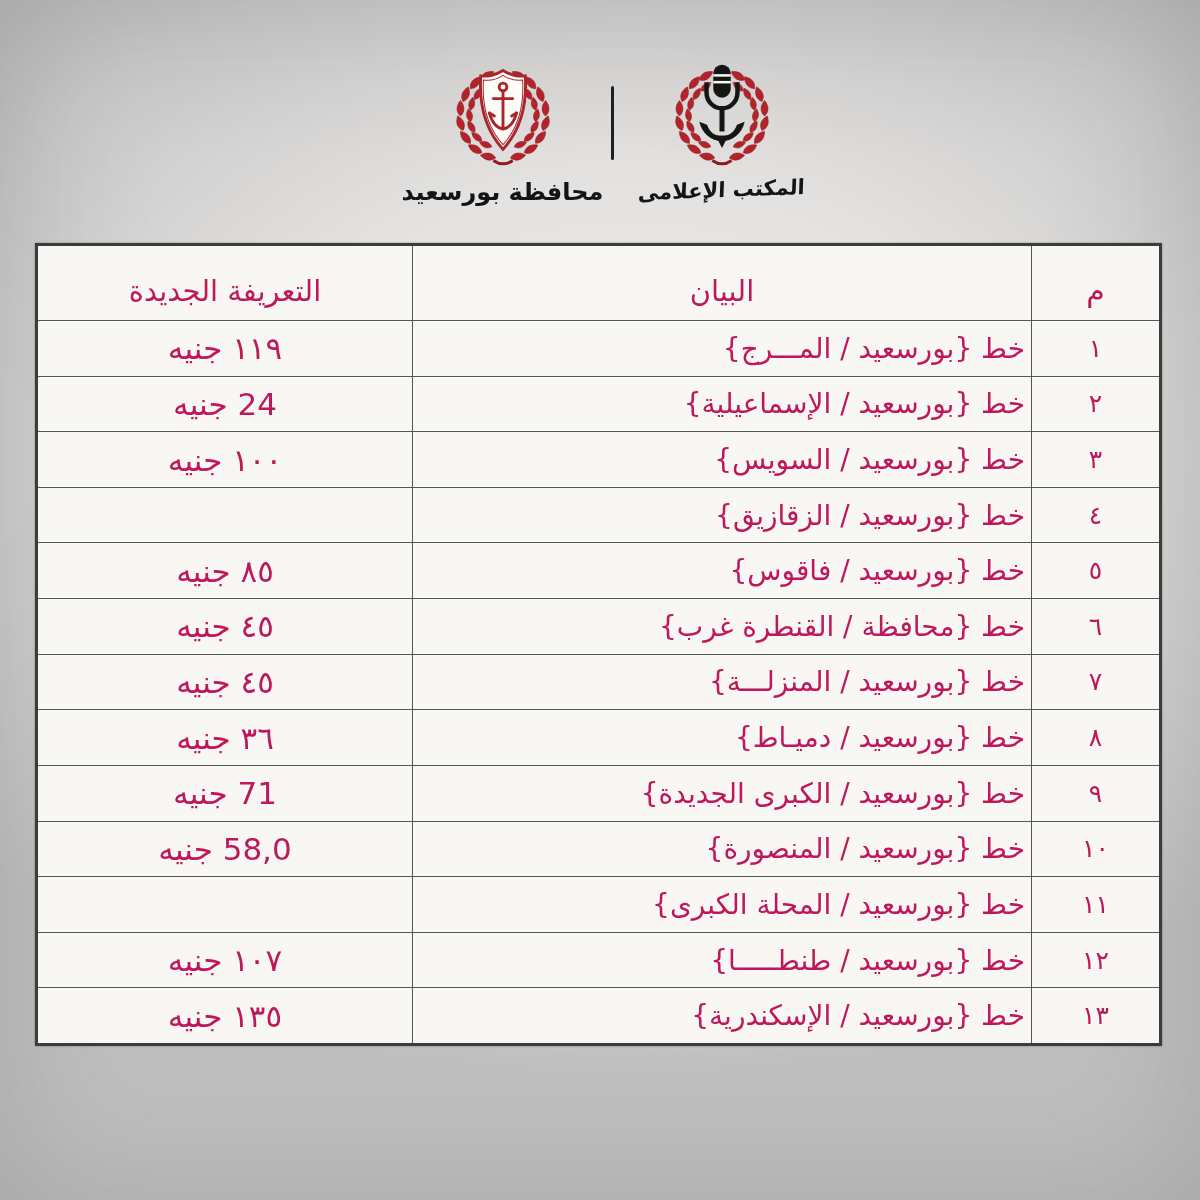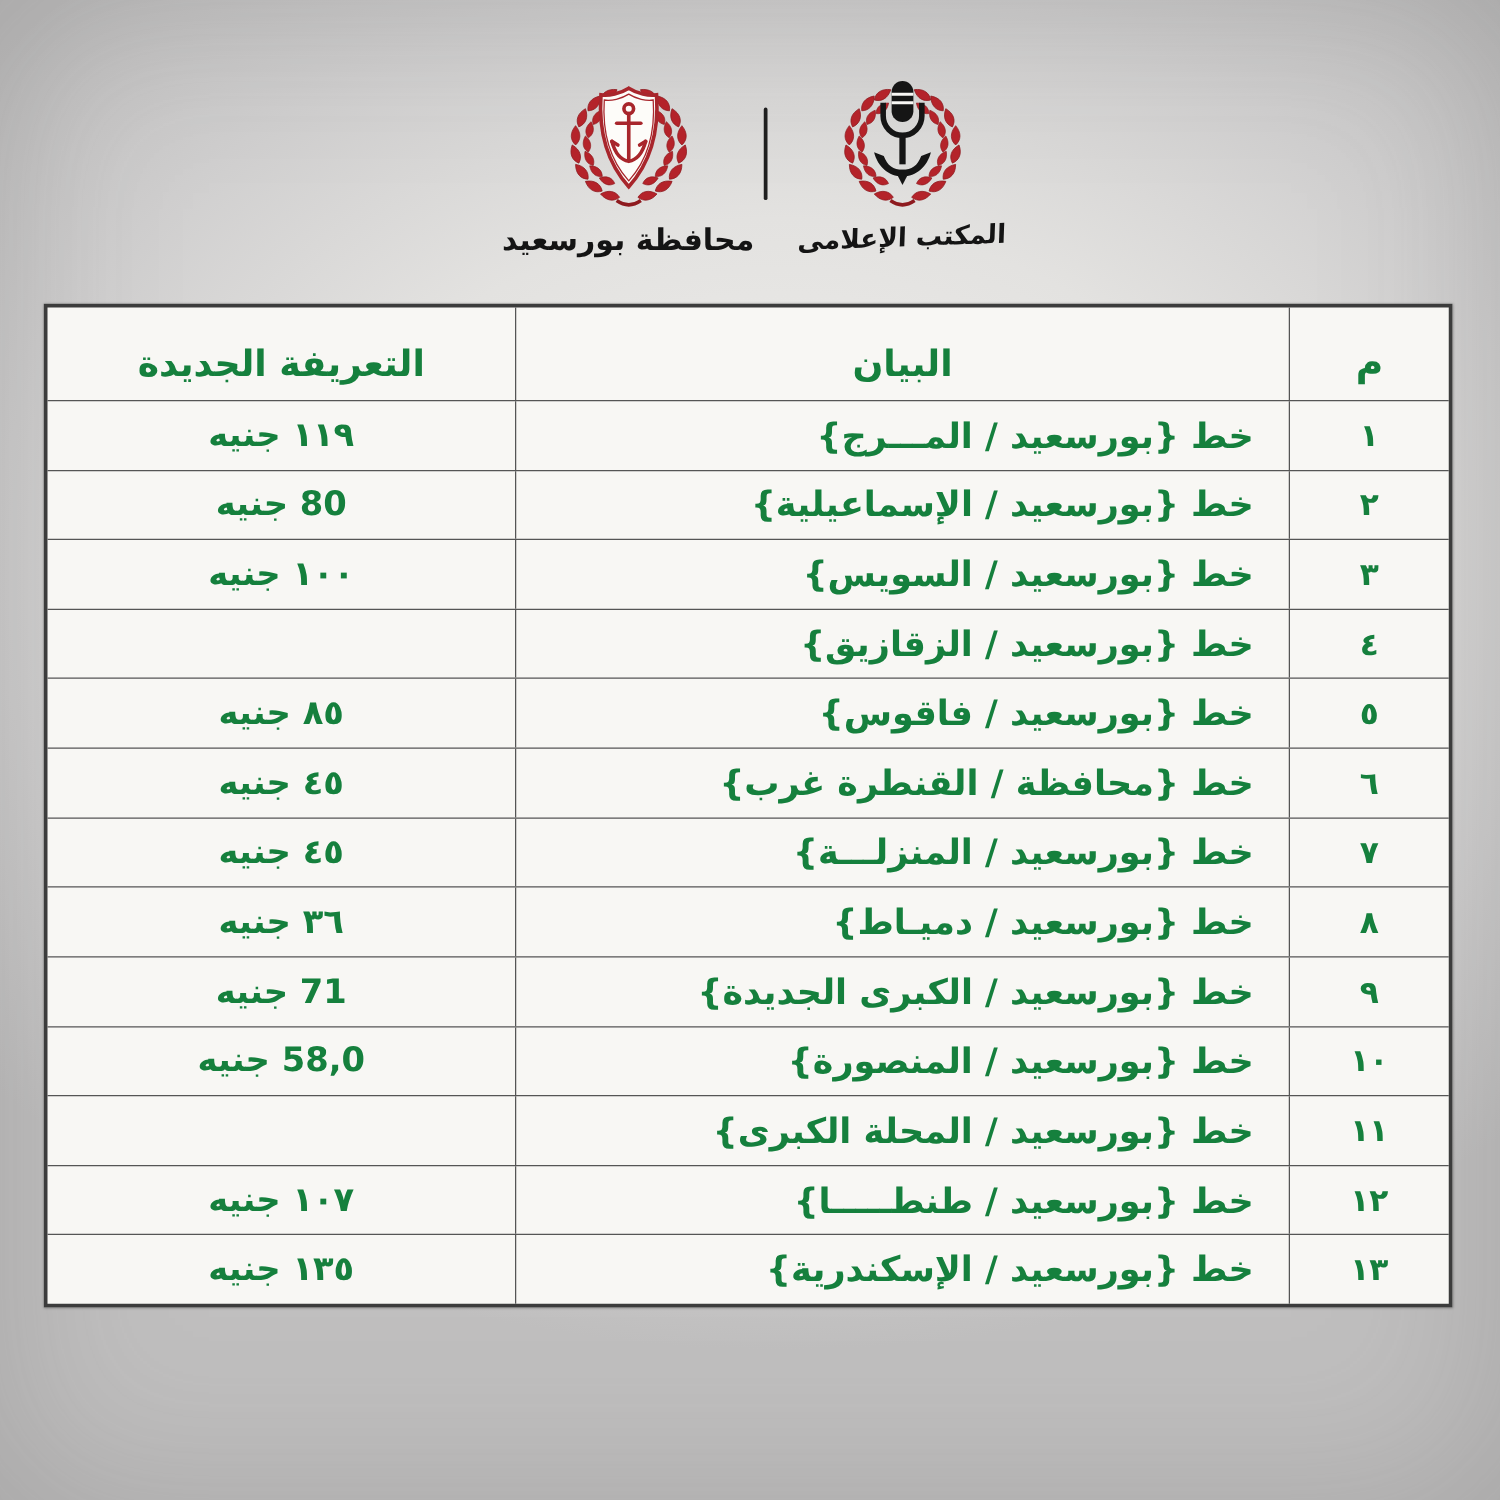--- a/index.html
+++ b/index.html
@@ -25,24 +25,24 @@
 
   
   .doc-table{
     position:absolute;left:35px;top:243px;width:1127px;height:803px;
     box-sizing:border-box;background:#f8f7f4;border:3px solid #3c3c3c;
     direction:rtl;display:grid;grid-template-rows:74px repeat(13,1fr);
     box-shadow:0 0 2px rgba(0,0,0,.35);
   }
   .tr{display:grid;grid-template-columns:128px 619px 1fr;border-top:1.6px solid #555;}
   .tr.thead{border-top:none;}
-  .td{display:flex;align-items:center;font-weight:bold;color:#15803d;overflow:hidden;}
+  .td{display:flex;align-items:center;font-weight:normal;color:#be185d;overflow:hidden;}
   .td.no{justify-content:center;border-left:1.6px solid #555;font-size:25px;}
-  .td.desc{justify-content:flex-start;border-left:1.6px solid #555;padding:0 28px;font-size:28px;white-space:nowrap;}
-  .td.fare{justify-content:center;font-size:27px;}
+  .td.desc{justify-content:flex-start;border-left:1.6px solid #555;padding:0 6px;font-size:28px;white-space:nowrap;}
+  .td.fare{justify-content:center;font-size:31px;}
   .thead .td{align-items:flex-end;padding-bottom:12px;font-size:29px;}
   .thead .td.no{font-size:30px;}
   .thead .td.desc{justify-content:center;}
 </style>
 </head>
 <body>
 
 <div class="vignette"></div>
 
 <svg width="0" height="0" style="position:absolute" aria-hidden="true">
@@ -139,21 +139,21 @@
   </div>
 
   <div class="tr">
     <div class="td no">١</div>
     <div class="td desc">خط {بورسعيد / المـــرج}</div>
     <div class="td fare">١١٩ جنيه</div>
   </div>
   <div class="tr">
     <div class="td no">٢</div>
     <div class="td desc">خط {بورسعيد / الإسماعيلية}</div>
-    <div class="td fare">80 جنيه</div>
+    <div class="td fare">24 جنيه</div>
   </div>
   <div class="tr">
     <div class="td no">٣</div>
     <div class="td desc">خط {بورسعيد / السويس}</div>
     <div class="td fare">١٠٠ جنيه</div>
   </div>
   <div class="tr">
     <div class="td no">٤</div>
     <div class="td desc">خط {بورسعيد / الزقازيق}</div>
   </div>

